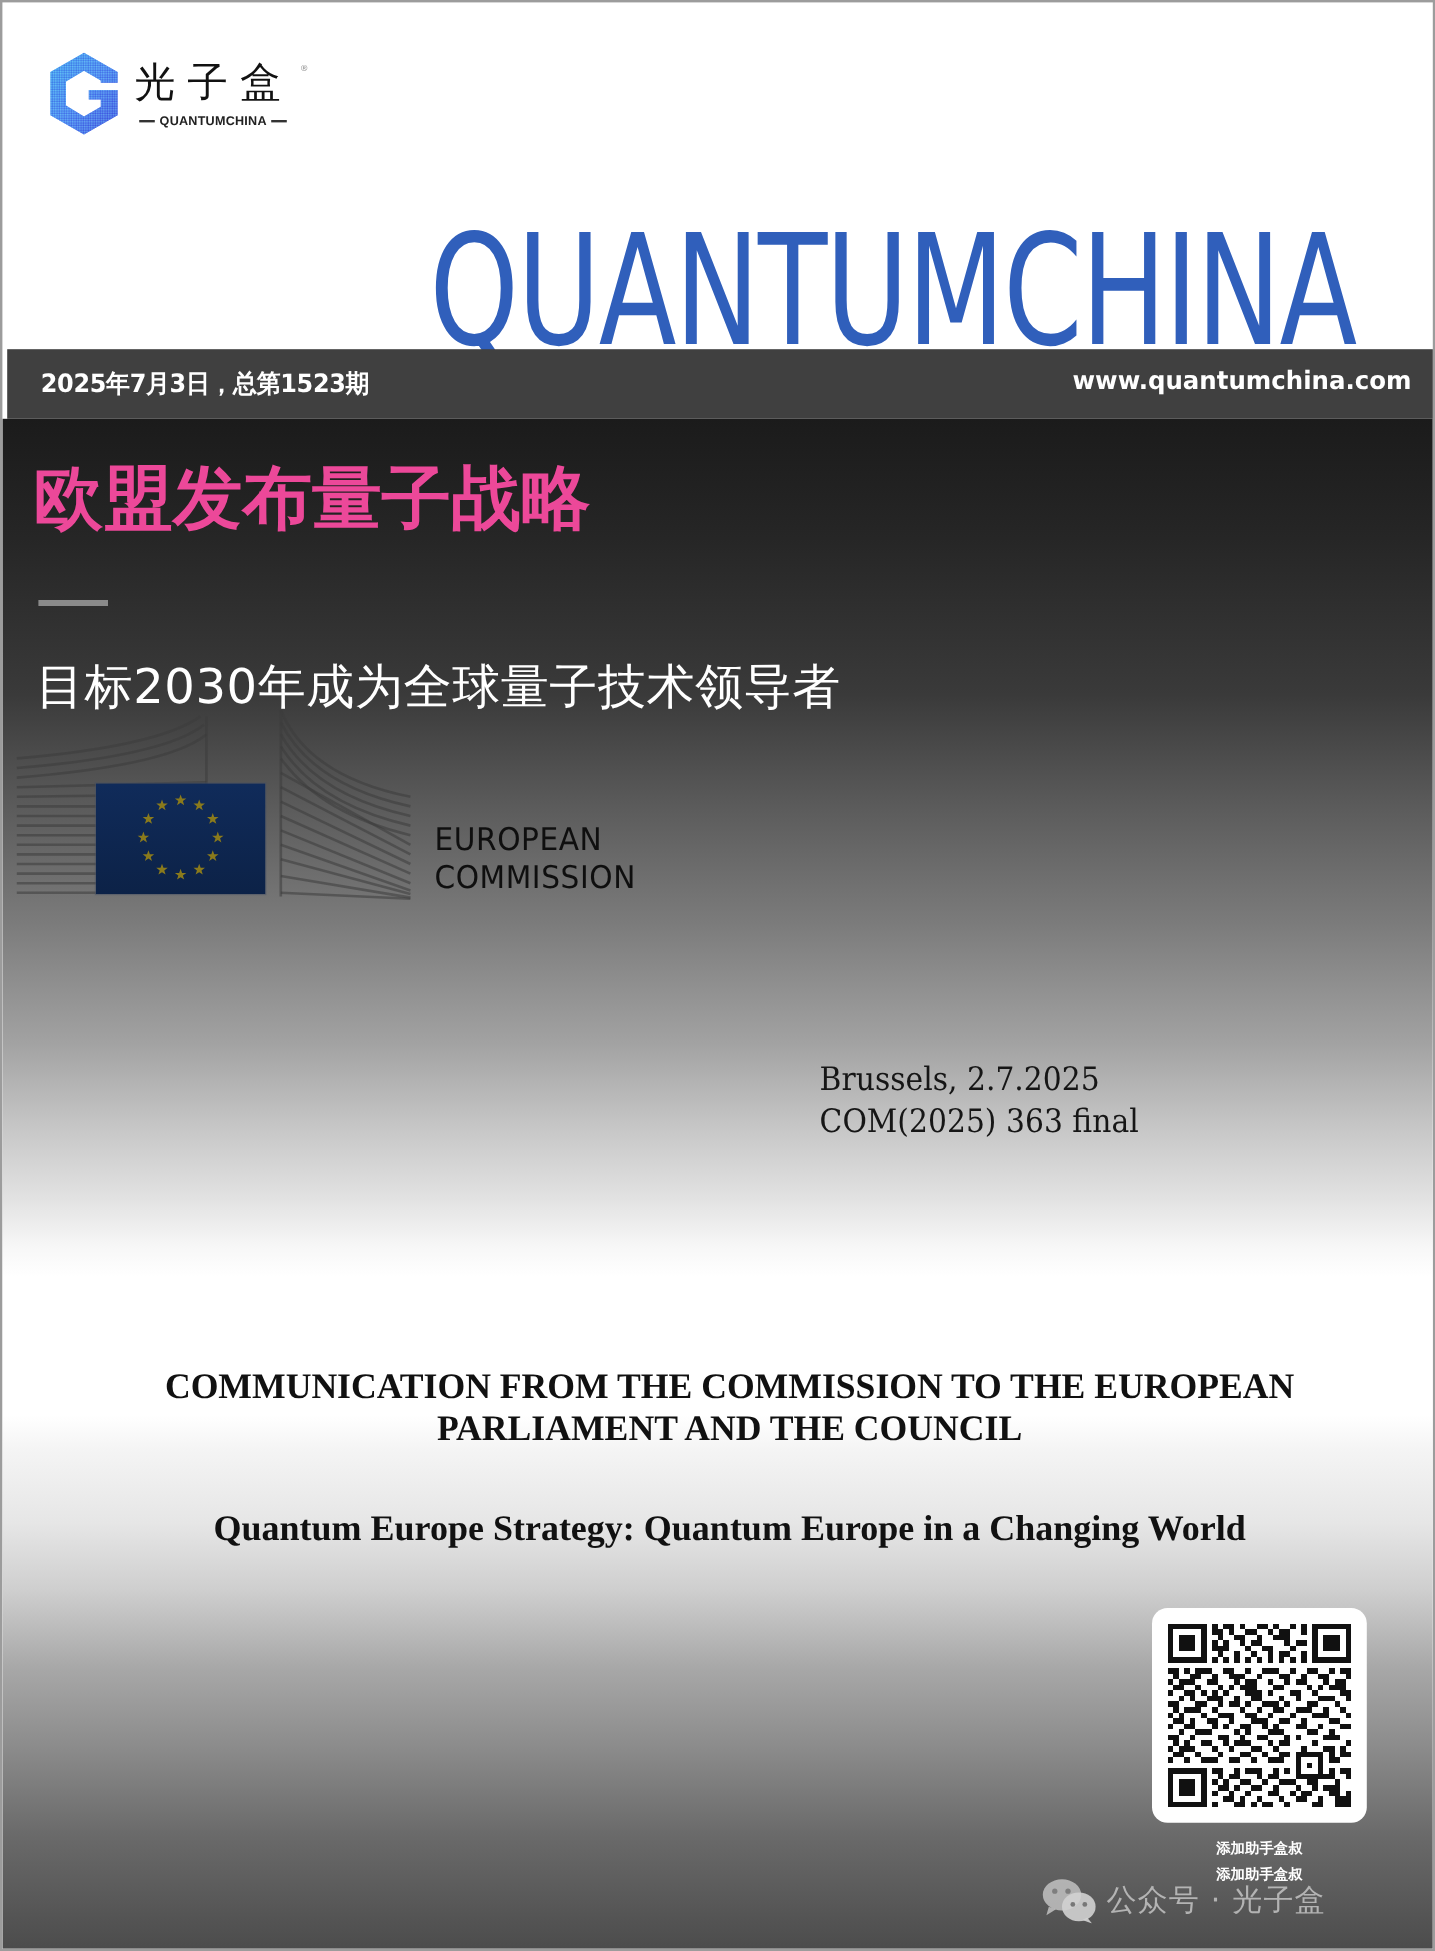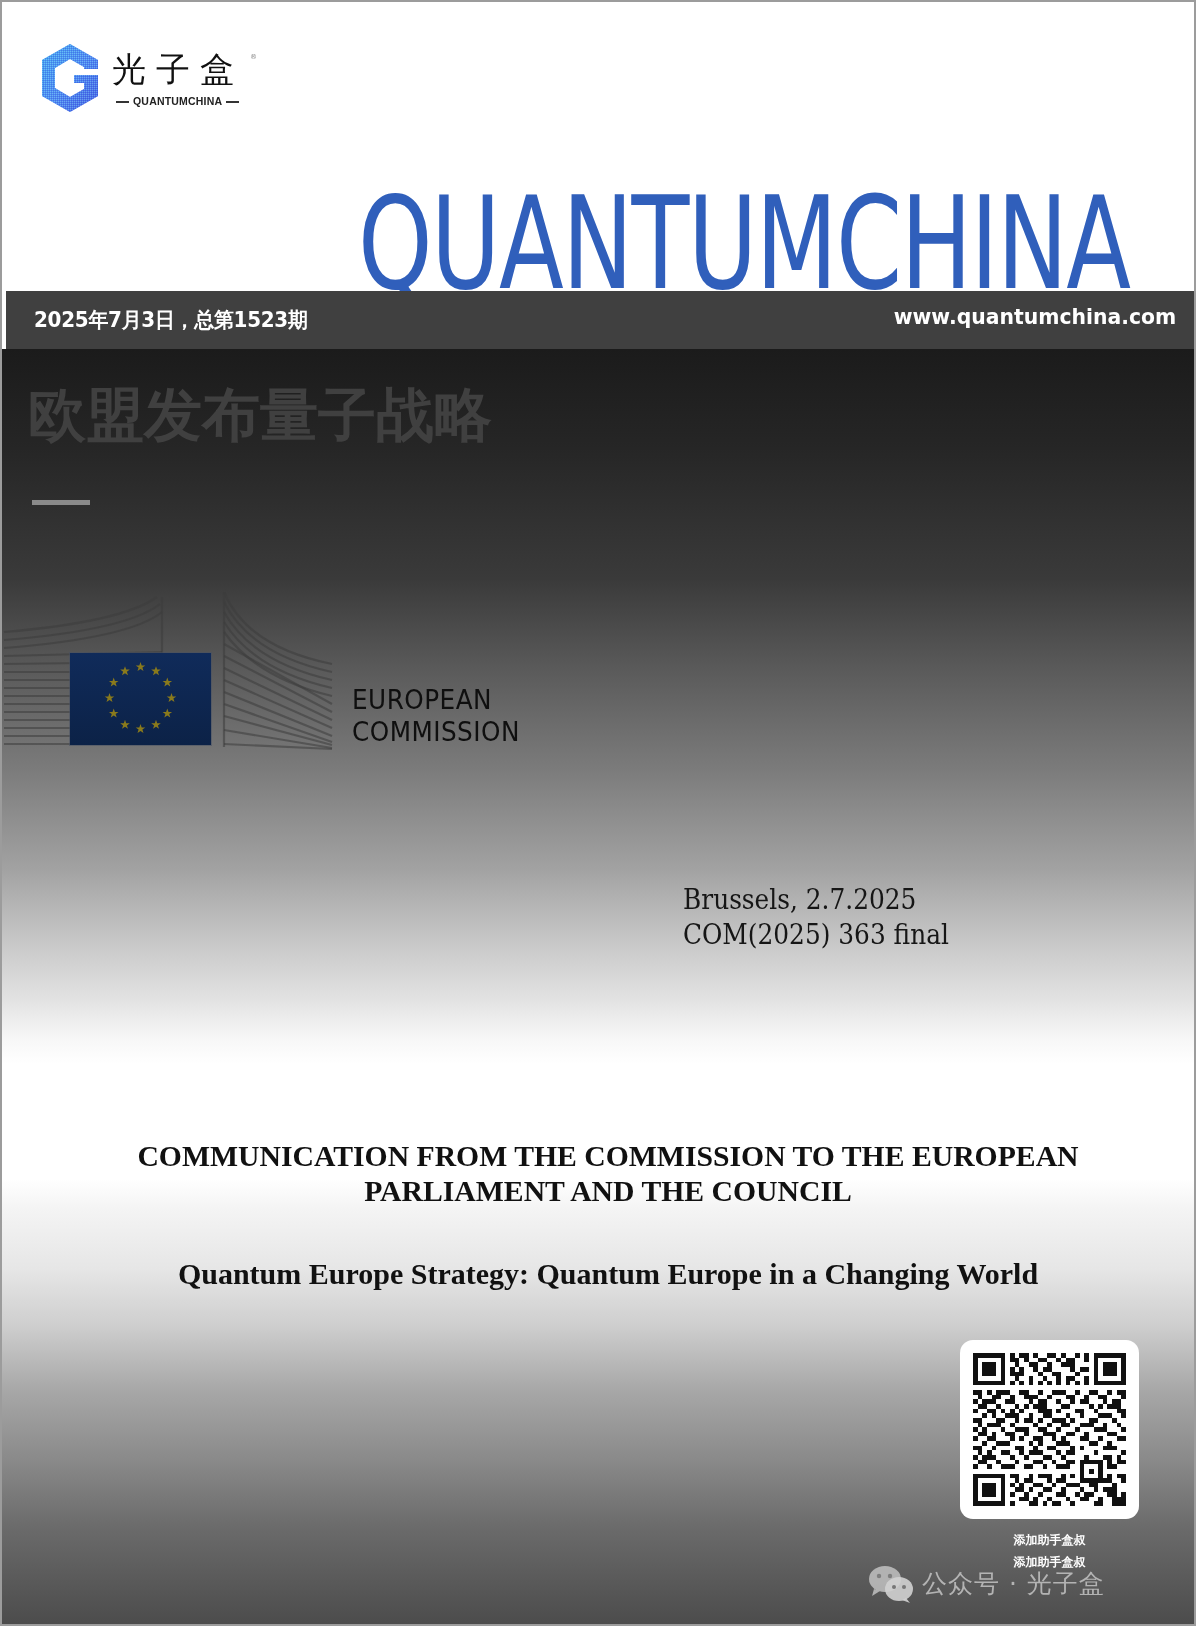--- a/index.html
+++ b/index.html
@@ -67,31 +67,31 @@
       #cfcfcf 975px,
       #a8a8a8 1040px,
       #8a8a8a 1110px,
       #6a6a6a 1180px,
       #4c4c4c 1275px);
   }
 
   .title-cn {
     position: absolute; left: 26px; top: 380px;
     font-family: "DejaVu Serif", serif; font-weight: 700; font-size: 58px; line-height: 66px;
-    color: #404040; letter-spacing: 0px;
+    color: #ec4899; letter-spacing: 0px;
   }
   .title-dash { position: absolute; left: 30px; top: 498px; width: 58px; height: 5px; background: #8a8a8a; }
   .subtitle-cn {
     position: absolute; left: 28px; top: 546px;
     font-family: "DejaVu Sans", sans-serif; font-weight: 400; font-size: 40px; line-height: 50px;
     color: #ffffff; letter-spacing: 0.5px;
   }
 
   
-  .ec-logo { position: absolute; left: 0; top: 590px; width: 560px; height: 160px; }
+  .ec-logo { position: absolute; left: 10px; top: 590px; width: 560px; height: 160px; }
   .ec-building { position: absolute; top: 0; }
   .ec-flag {
     position: absolute; left: 68px; top: 61px; width: 141px; height: 92px; background: #0f2c5f;
     background: linear-gradient(#102b5a, #0c2247);
     box-shadow: 0 0 0 1px rgba(70,80,100,0.5);
   }
   .ec-text {
     position: absolute; left: 350px; top: 92px; font-family: "DejaVu Sans", sans-serif;
     font-size: 26px; line-height: 32px; color: #0f0f0f; letter-spacing: 0.5px;
     transform: scaleX(0.95); transform-origin: left top;
@@ -164,20 +164,21 @@
 
   <div class="body-area"></div>
 
   <div class="blue-bar">
     <div class="bar-date">2025年7月3日，总第1523期</div>
     <div class="bar-url">www.quantumchina.com</div>
   </div>
 
   <div class="title-cn">欧盟发布量子战略</div>
   <div class="title-dash"></div>
+  <div class="subtitle-cn">目标2030年成为全球量子技术领导者</div>
 
   <div class="ec-logo">
     <svg class="ec-building" width="340" height="160" viewBox="0 0 340 160" style="left:0">
       <g stroke="#3c3c3c" stroke-opacity="0.55" stroke-width="2.2" fill="none">
 
         <path d="M2 40 Q120 30 155 5"></path>
         <path d="M2 48 Q125 38 158 12"></path>
         <path d="M2 56 Q128 46 160 20"></path>
         <path d="M2 64 L160 60"></path>
         <path d="M2 72 L160 70"></path>

